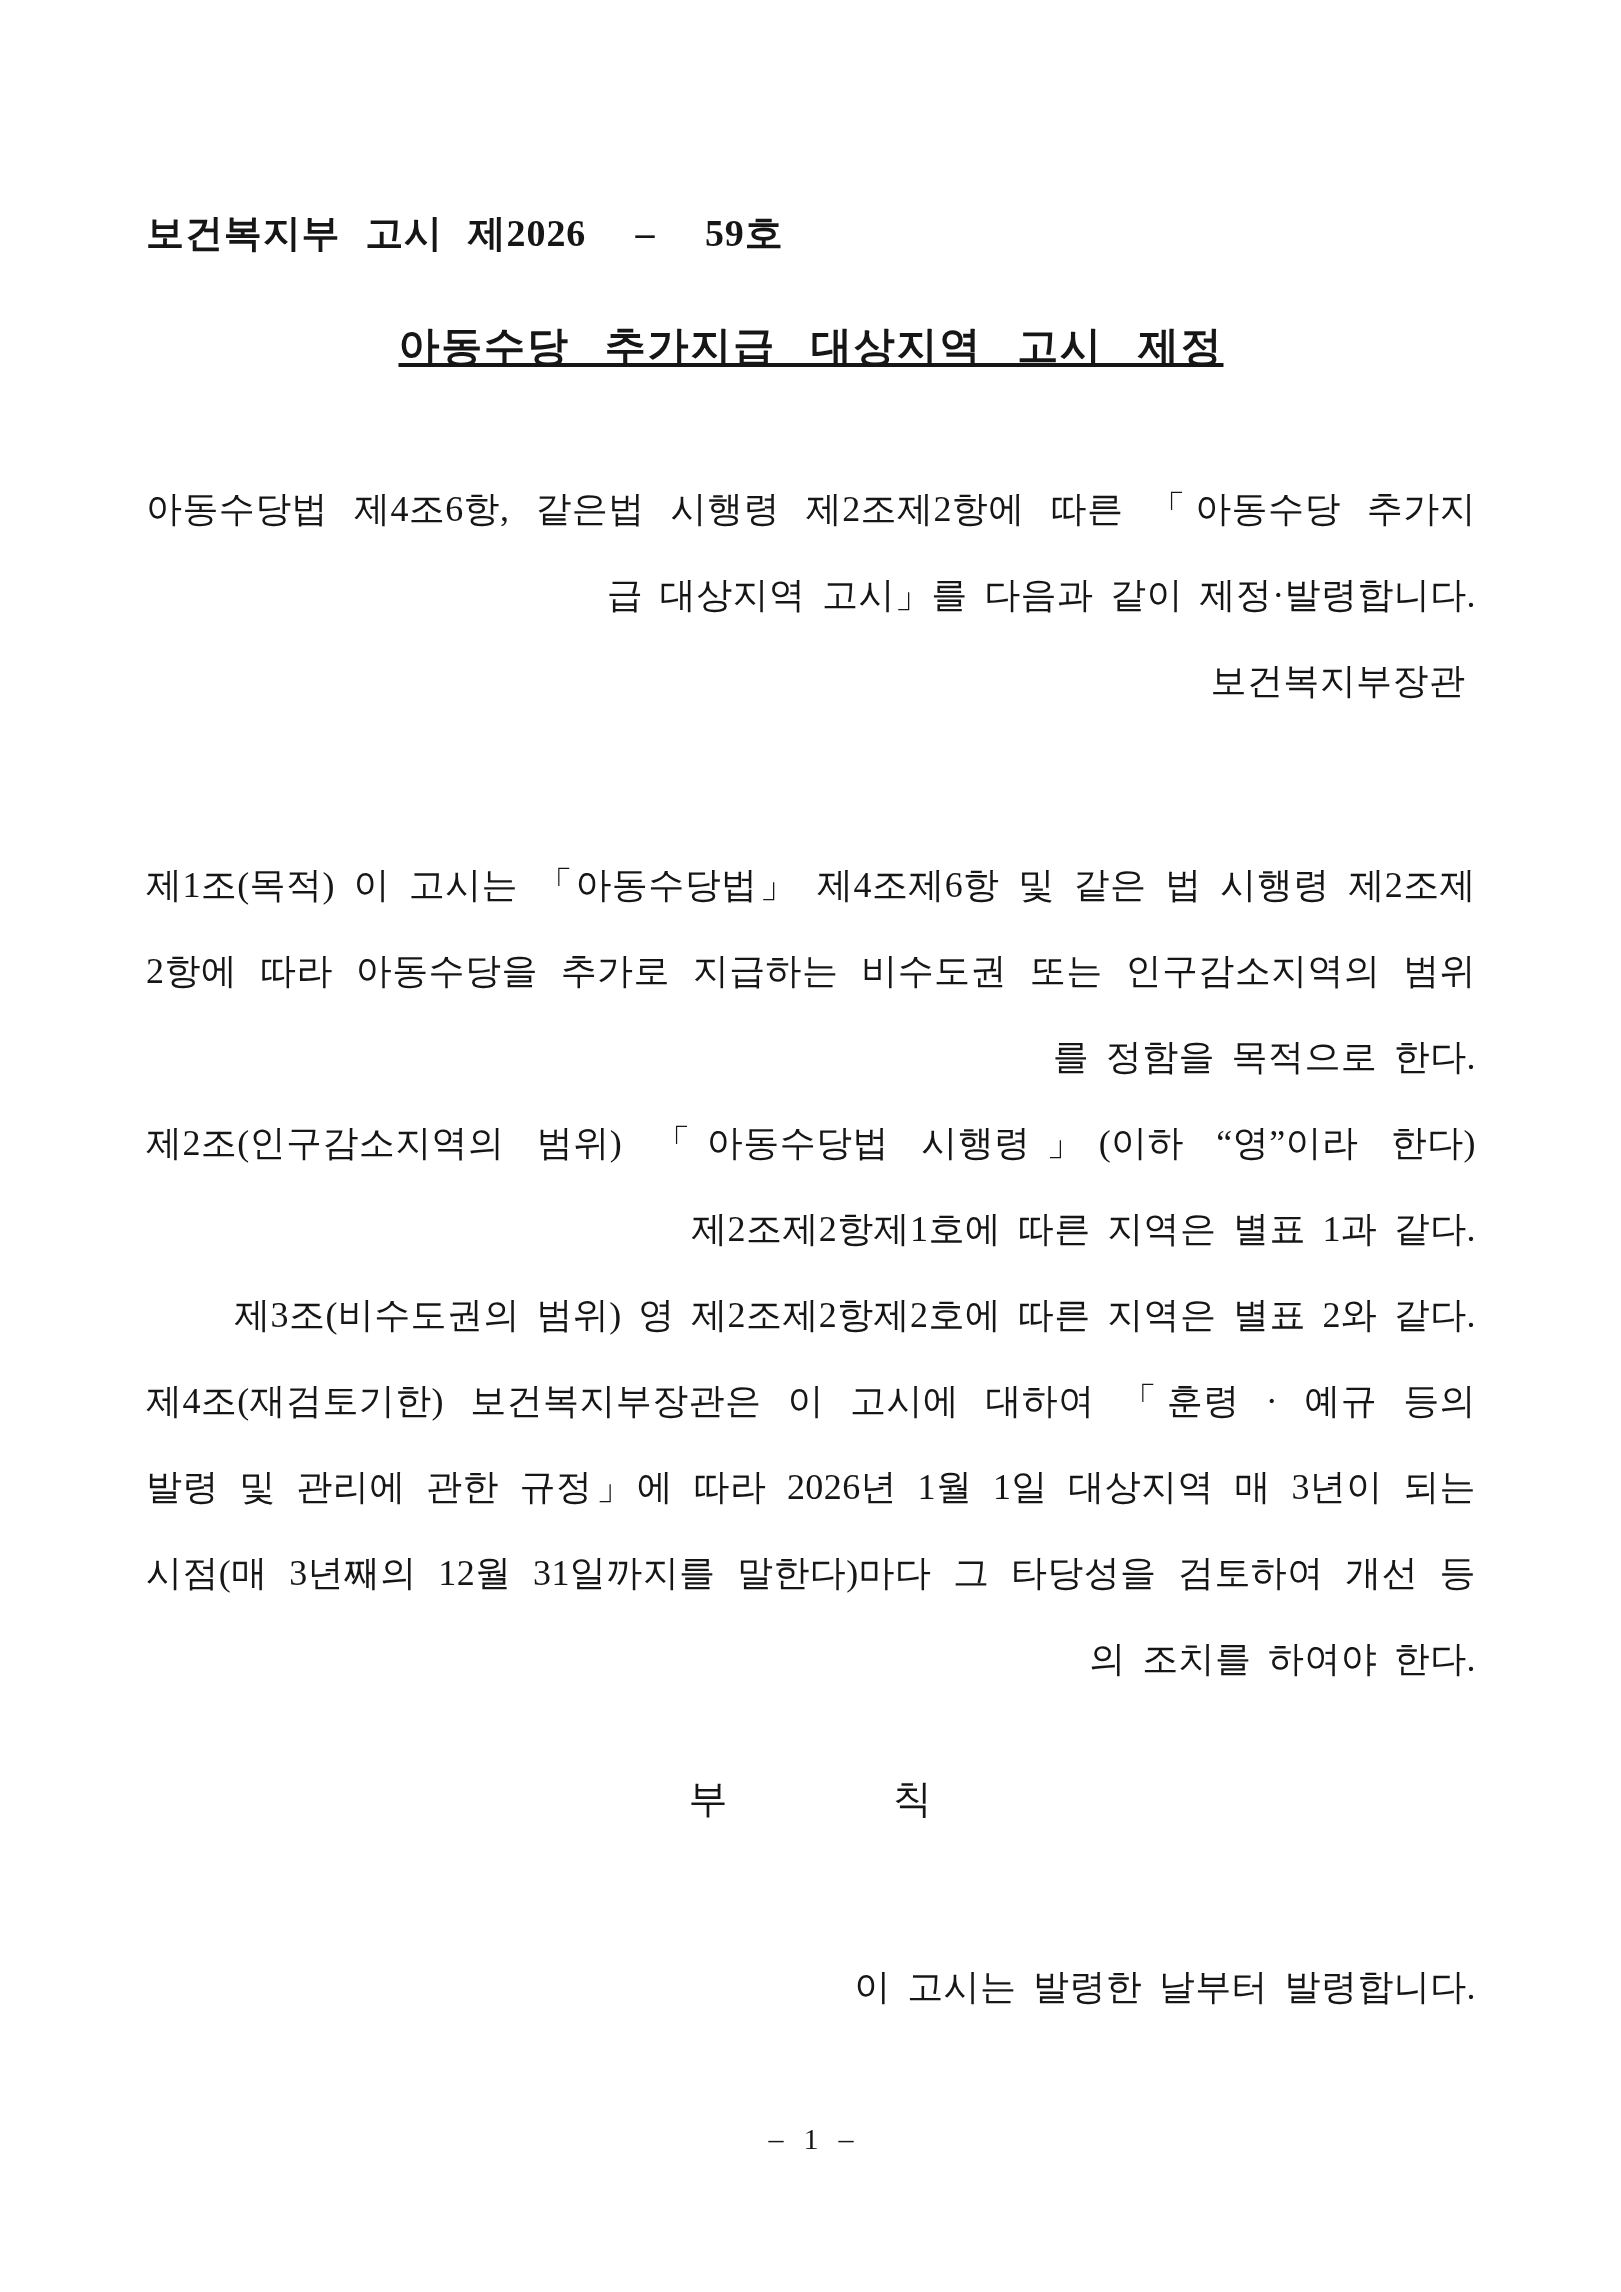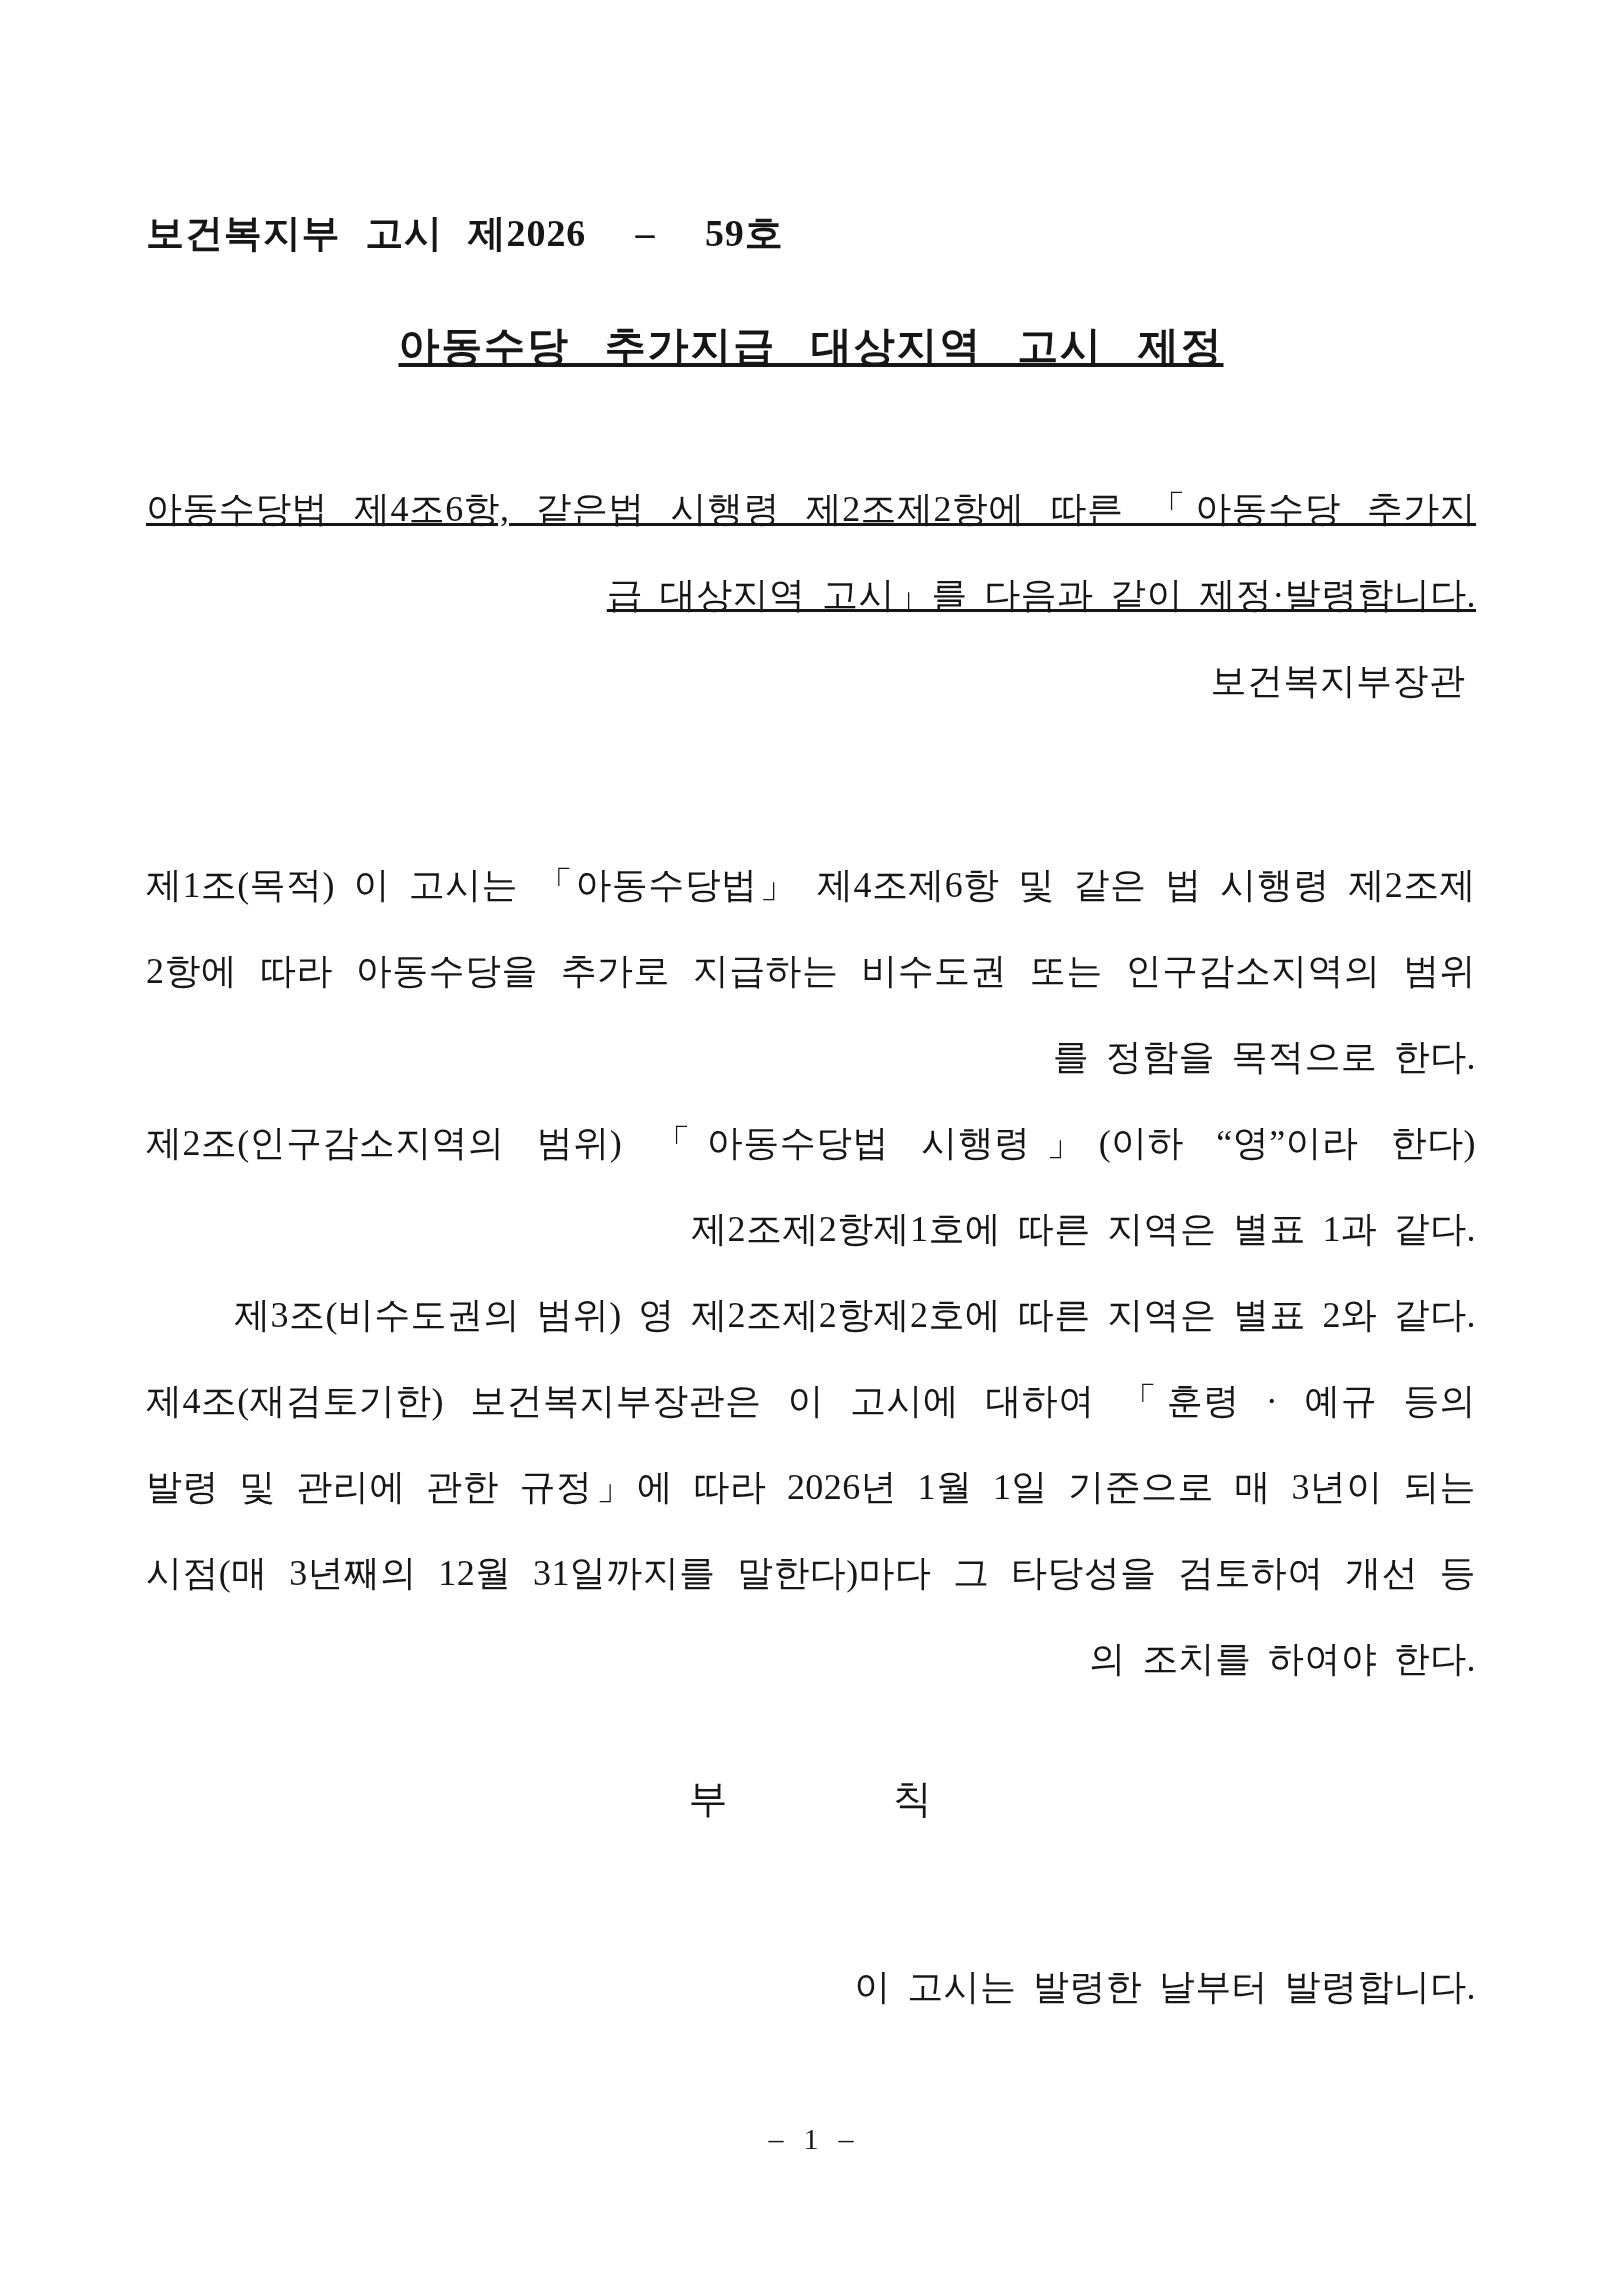--- a/index.html
+++ b/index.html
@@ -52,21 +52,20 @@
     font-size: 41px;
     font-weight: bold;
     line-height: 86px;
     text-align: center;
     word-spacing: 23px;
     letter-spacing: 1.8px;
     text-decoration: underline;
   }
   .intro-block {
     margin-top: 77px;
-    text-decoration: underline;
   }
   .issue-date {
     margin-top: -21.5px;
   }
   .articles-block {
     margin-top: 118px;
   }
   .addendum-heading {
     margin-top: 54px;
     font-size: 39px;
@@ -105,21 +104,21 @@
   <div class="line right">보건복지부장관</div>
 
   <div class="articles-block">
     <div class="line justify">제1조(목적) 이 고시는 「아동수당법」 제4조제6항 및 같은 법 시행령 제2조제</div>
     <div class="line justify">2항에 따라 아동수당을 추가로 지급하는 비수도권 또는 인구감소지역의 범위</div>
     <div class="line">를 정함을 목적으로 한다.</div>
     <div class="line justify">제2조(인구감소지역의 범위) 「아동수당법 시행령」(이하 “영”이라 한다)</div>
     <div class="line">제2조제2항제1호에 따른 지역은 별표 1과 같다.</div>
     <div class="line">제3조(비수도권의 범위) 영 제2조제2항제2호에 따른 지역은 별표 2와 같다.</div>
     <div class="line justify">제4조(재검토기한) 보건복지부장관은 이 고시에 대하여 「훈령 · 예규 등의</div>
-    <div class="line justify">발령 및 관리에 관한 규정」에 따라 2026년 1월 1일 기준으로 매 3년이 되는</div>
+    <div class="line justify">발령 및 관리에 관한 규정」에 따라 2026년 1월 1일 대상지역 매 3년이 되는</div>
     <div class="line justify">시점(매 3년째의 12월 31일까지를 말한다)마다 그 타당성을 검토하여 개선 등</div>
     <div class="line">의 조치를 하여야 한다.</div>
   </div>
 
   <div class="addendum-heading">부 칙</div>
 
   <div class="line addendum-body">이 고시는 발령한 날부터 발령합니다.</div>
 
   <div class="page-number">– 1 –</div>
 

